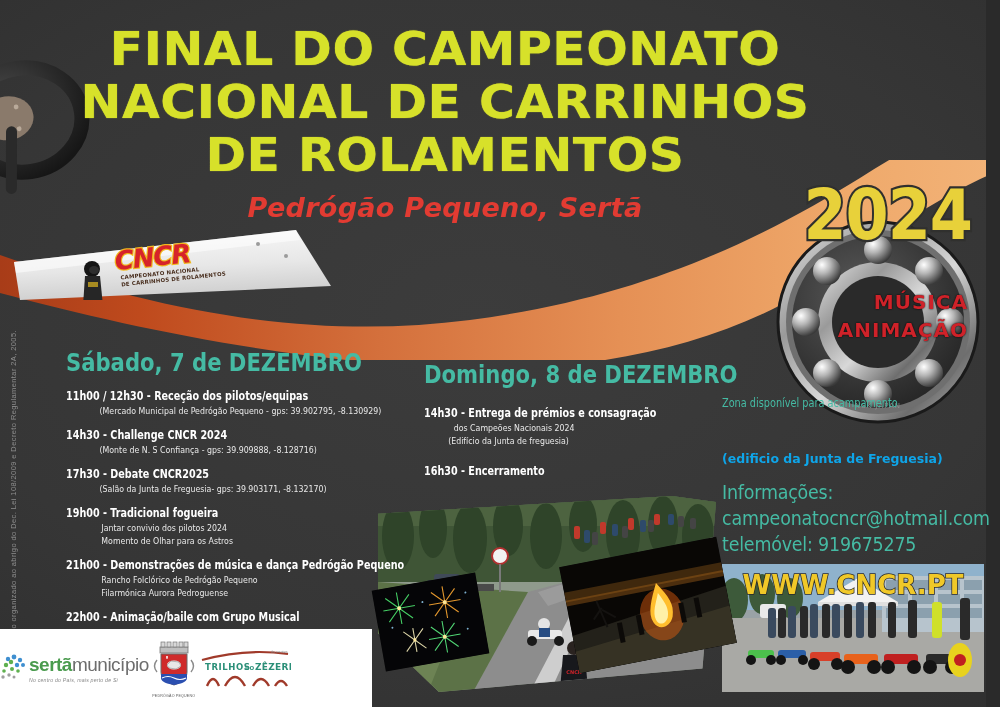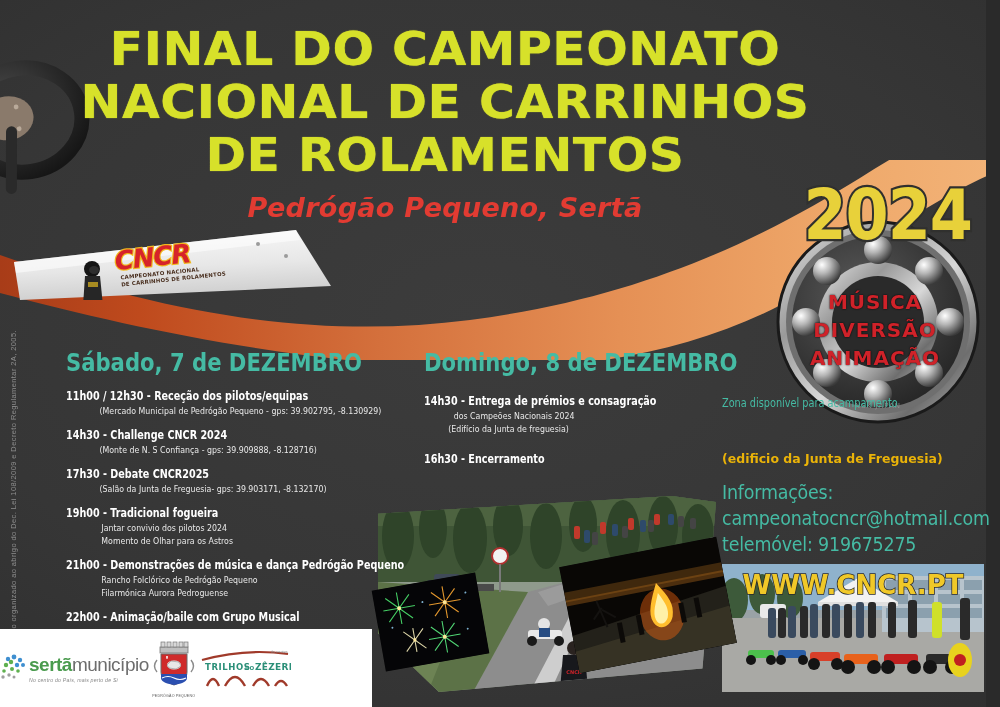--- a/index.html
+++ b/index.html
@@ -41,42 +41,42 @@
     font-family:"DejaVu Sans","Liberation Sans",sans-serif;
     font-weight:bold;font-size:62px;color:#e8d13a;
     letter-spacing:-1px;transform:scaleY(1.12);
     -webkit-text-stroke:4px #30302e;
     paint-order:stroke fill;
   }
 
   
   .bearing{position:absolute;right:18px;top:218px;width:208px;height:208px;z-index:4;}
   .music-words{
-    position:absolute;right:45px;top:288px;width:160px;z-index:8;
-    text-align:center;color:#cf2229;font-weight:bold;font-size:20px;
+    position:absolute;right:32px;top:288px;width:160px;z-index:8;
+    text-align:right;color:#cf2229;font-weight:bold;font-size:20px;
     line-height:28px;letter-spacing:1px;
     font-family:"DejaVu Sans","Liberation Sans",sans-serif;
     text-shadow:0 0 2px #000;
   }
 
   
   .cart-photo{position:absolute;left:-4px;top:0px;width:350px;height:300px;z-index:5;}
 
   
   .legal{
     position:absolute;left:9px;top:330px;z-index:9;
     writing-mode:vertical-rl;transform:rotate(180deg);
     color:#8e8e8e;font-size:7.5px;letter-spacing:0.4px;white-space:nowrap;
     font-family:"Liberation Sans",sans-serif;
   }
 
   
   .col{position:absolute;z-index:8;}
   .col-sat{left:66px;top:348px;width:330px;}
-  .col-sun{left:424px;top:348px;width:290px;}
+  .col-sun{left:424px;top:360px;width:290px;}
   .day-head{
     color:#45bba4;font-weight:bold;font-size:25px;letter-spacing:0px;
     font-family:"DejaVu Sans Condensed","DejaVu Sans","Liberation Sans",sans-serif;
     transform:scaleX(0.94);transform-origin:left center;
     margin-bottom:12px;white-space:nowrap;
   }
   .ev{margin-bottom:11px;}
   .ev-main{
     color:#ffffff;font-size:11.5px;font-weight:600;line-height:15px;
     font-family:"DejaVu Sans Condensed","DejaVu Sans","Liberation Sans",sans-serif;
@@ -88,21 +88,21 @@
     transform:scaleX(0.93);transform-origin:left center;white-space:nowrap;
   }
   .ev-sub.tight{padding-left:38px;}
   .col-sun .ev-main{font-size:11.5px;}
   .col-sun .ev-sub{padding-left:26px;}
 
   
   .rp{position:absolute;left:722px;z-index:9;font-family:"DejaVu Sans Condensed","DejaVu Sans","Liberation Sans",sans-serif;}
   .camp-note{top:396px;color:#45bba4;font-size:11.5px;transform:scaleX(0.94);transform-origin:left center;white-space:nowrap;}
   .free-entry{top:418px;color:#f5e11e;font-weight:bold;font-size:31px;letter-spacing:-0.5px;font-family:"DejaVu Sans","Liberation Sans",sans-serif;white-space:nowrap;}
-  .free-sub{top:451px;color:#eab308;font-weight:bold;font-size:12.5px;font-family:"DejaVu Sans","Liberation Sans",sans-serif;white-space:nowrap;}
+  .free-sub{top:451px;color:#0ea5e9;font-weight:bold;font-size:12.5px;font-family:"DejaVu Sans","Liberation Sans",sans-serif;white-space:nowrap;}
   .info-block{top:479px;color:#45bba4;font-size:20px;line-height:26px;letter-spacing:-0.2px;transform:scaleX(0.97);transform-origin:left center;white-space:nowrap;}
 
   
   .ph{position:absolute;overflow:hidden;background:#111;}
   .photo-race{left:378px;top:496px;width:338px;height:196px;z-index:6;
     clip-path:polygon(0% 9%, 87% 0%, 100% 3%, 96% 88%, 18% 100%, 0% 70%);}
   .photo-fire{left:568px;top:551px;width:160px;height:108px;z-index:8;
     transform:rotate(-11deg);}
   .photo-fw{left:378px;top:581px;width:105px;height:82px;z-index:9;
     transform:rotate(-10deg);}
@@ -233,21 +233,20 @@
       <circle cx="53" cy="155" r="14" fill="url(#ballg)"></circle>
       <circle cx="32" cy="104" r="14" fill="url(#ballg)"></circle>
       <circle cx="53" cy="53" r="14" fill="url(#ballg)"></circle>
     </g>
     <circle cx="104" cy="104" r="100" fill="none" stroke="#1a1a1a" stroke-width="3"></circle>
     <text x="104" y="190" text-anchor="middle" font-family="DejaVu Sans, sans-serif" font-size="7" fill="#8c8c8c" letter-spacing="1">NSK JAPAN</text>
   </svg>
 
   <div class="music-words">
     <div>MÚSICA</div>
-    <div>DIVERSÃO</div>
     <div>ANIMAÇÃO</div>
   </div>
 
   <div class="legal">Evento organizado ao abrigo do Dec. Lei 108/2009 e Decreto Regulamentar 2A, 2005.</div>
 
   <div class="col col-sat">
     <div class="day-head">Sábado, 7 de DEZEMBRO</div>
 
     <div class="ev">
       <div class="ev-main">11h00 / 12h30 - Receção dos pilotos/equipas</div>

